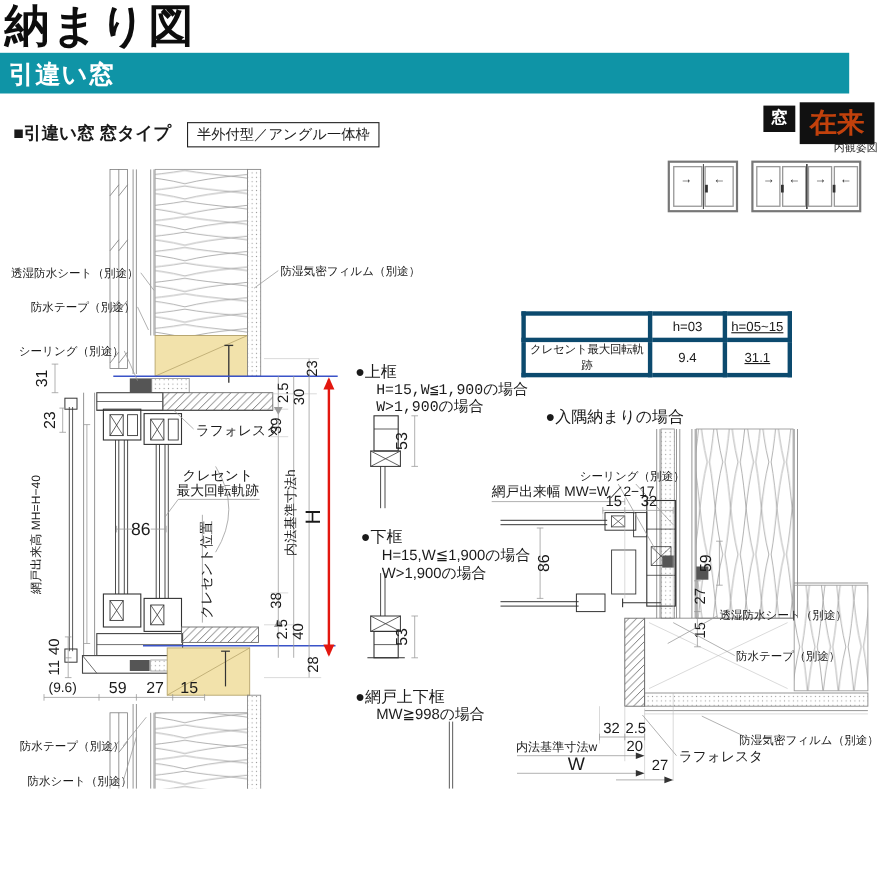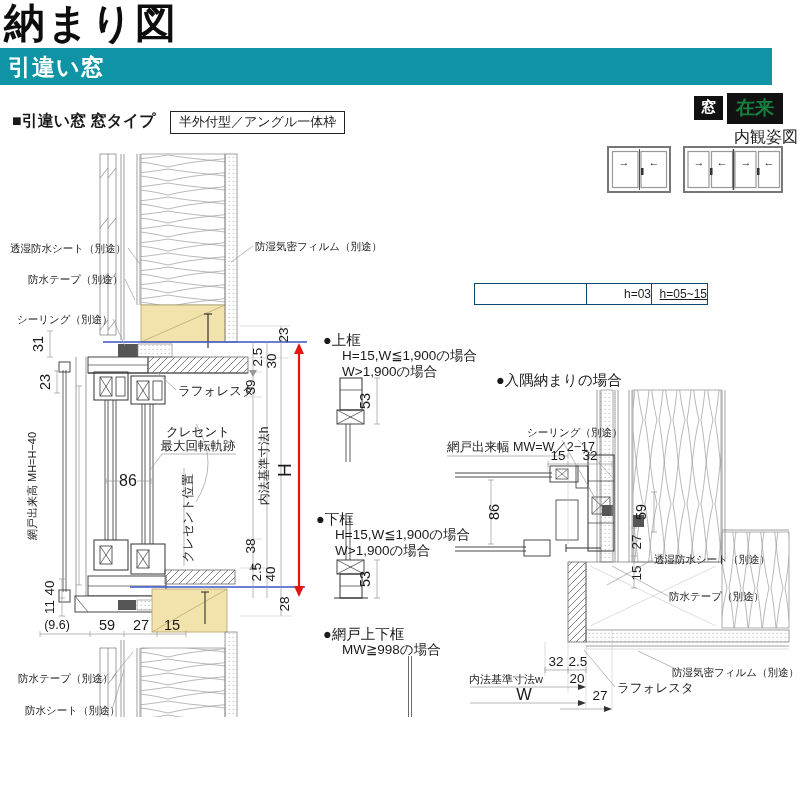--- a/index.html
+++ b/index.html
@@ -5,26 +5,26 @@
   html,body{margin:0;padding:0;background:#fff;}
   .page{position:relative;width:800px;height:717px;background:#fff;overflow:hidden;
         font-family:"Liberation Sans","DejaVu Sans",sans-serif;color:#1a1a1a;}
   .abs{position:absolute;}
   .title{left:4px;top:-4px;font-size:41px;font-weight:bold;letter-spacing:2px;color:#0d0d0d;z-index:3;}
   .tealbar{left:0;top:48px;width:772px;height:37px;z-index:3;}
   .tealbar span{display:block;color:#fff;font-size:23px;font-weight:bold;padding:4px 0 0 8px;letter-spacing:1px;}
   .secthead{left:12px;top:111px;font-size:16px;font-weight:bold;z-index:3;}
   .typebox{left:170px;top:111px;font-size:13px;border:1.5px solid #222;padding:1px 8px 2px 8px;z-index:3;text-align:right;}
   .badge1{left:694px;top:96px;background:#111;color:#fff;font-size:15px;font-weight:bold;padding:2px 7px 3px 7px;z-index:3;}
-  .badge2{left:727px;top:93px;background:#111;color:#15803d;font-size:19px;font-weight:bold;padding:2px 9px 3px 9px;z-index:3;}
-  .caption{left:0;top:127px;width:798px;text-align:right;font-size:16px;z-index:3;}
+  .badge2{left:727px;top:93px;background:#111;color:#c2410c;font-size:25px;font-weight:bold;padding:2px 9px 3px 9px;z-index:3;}
+  .caption{left:0;top:127px;width:798px;text-align:right;font-size:10px;z-index:3;}
   .bullet-block{z-index:3;font-size:14.5px;line-height:16px;}
   .bullet-block .cond{margin-left:19px;font-size:13.5px;}
   .dtable{left:474px;top:283px;z-index:4;border-collapse:collapse;background:#fff;}
-  .dtable td{border:1px solid #0c4a6e;font-size:12px;text-align:right;padding:0;height:20px;}
+  .dtable td{border:4px solid #0c4a6e;font-size:12px;text-align:center;padding:0;height:20px;}
   .dtable td.lbl{width:111px;font-size:10.5px;letter-spacing:-0.3px;}
   .dtable td.c2{width:64px;}
   .dtable td.c3{width:55px;text-decoration:underline;}
   svg{position:absolute;left:0;top:0;z-index:1;}
   svg text{font-family:"Liberation Sans","DejaVu Sans",sans-serif;fill:#1a1a1a;}
   .t10{font-size:10.5px;}.t11{font-size:11px;}.t12{font-size:12px;}.t125{font-size:12.5px;}.t135{font-size:13.5px;}.t145{font-size:14.5px;}
   .t16{font-size:16px;}.t17{font-size:16.5px;}.t19{font-size:19px;}
   .ln{stroke:#333;fill:none;}
   .thin{stroke:#777;stroke-width:0.7;fill:none;}
   .dim{stroke:#999;stroke-width:0.7;fill:none;}
@@ -38,44 +38,49 @@
   <div class="abs title">納まり図</div>
   <div class="abs secthead">■引違い窓 窓タイプ</div>
   <div class="abs tealbar" style="background:#0f94a6;">
     <span>引違い窓</span>
   </div>
   <div class="abs typebox">半外付型／アングル一体枠</div>
   <div class="abs badge1">窓</div>
   <div class="abs badge2">在来</div>
   <div class="abs caption">内観姿図</div>
 
-  <div class="abs bullet-block" style="left:323px;top:332px;">
+  <div class="abs bullet-block" style="left:323px;top:332px;font-family:Liberation Mono, monospace;">
     <div>●上框</div>
     <div class="cond">H=15,W≦1,900の場合</div>
     <div class="cond">W&gt;1,900の場合</div>
   </div>
-  <div class="abs bullet-block" style="left:316px;top:481px;margin-top:30px;">
+  <div class="abs bullet-block" style="left:328px;top:481px;">
     <div>●下框</div>
     <div class="cond">H=15,W≦1,900の場合</div>
     <div class="cond">W&gt;1,900の場合</div>
   </div>
   <div class="abs bullet-block" style="left:323px;top:626px;">
     <div>●網戸上下框</div>
     <div class="cond">MW≧998の場合</div>
   </div>
   <div class="abs bullet-block" style="left:472px;top:372px;margin-left:24px;">
     <div>●入隅納まりの場合</div>
   </div>
 
   <table class="abs dtable">
     <tbody>
         <tr>
       <td class="lbl"></td>
       <td class="c2">h=03</td>
       <td class="c3">h=05~15</td>
+    </tr>
+    <tr>
+      <td class="lbl">クレセント最大回転軌跡</td>
+      <td class="c2">9.4</td>
+      <td class="c3">31.1</td>
     </tr>
   </tbody>
     </table>
 
   <svg width="800" height="800" viewBox="0 0 800 800">
     <defs>
       <pattern id="insulH" width="84" height="14" patternUnits="userSpaceOnUse">
         <path d="M0,1 C28,6 56,6 84,13 M84,1 C56,6 28,6 0,13" fill="none" stroke="#999" stroke-width="0.7"></path>
       </pattern>
       <pattern id="insulV" width="14" height="84" patternUnits="userSpaceOnUse">

